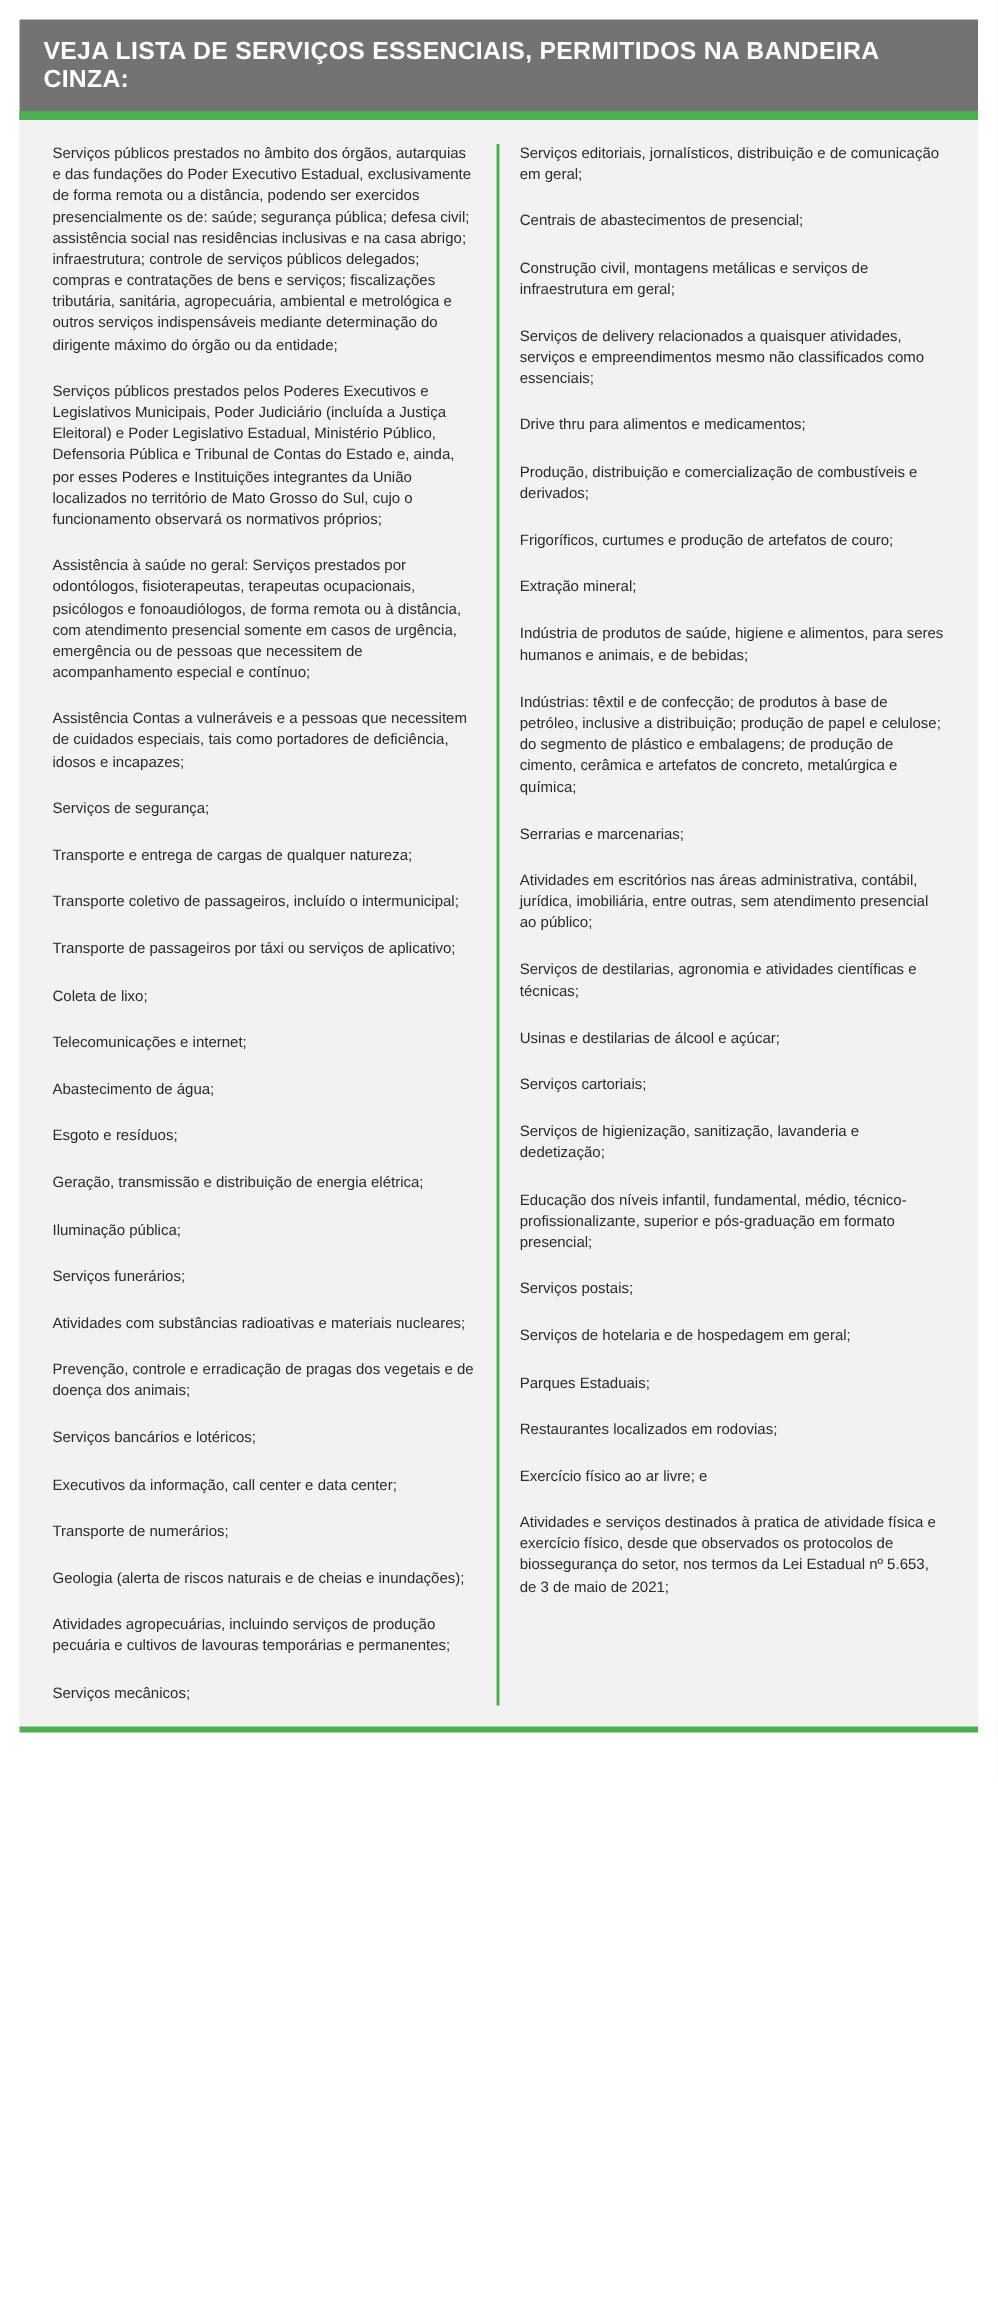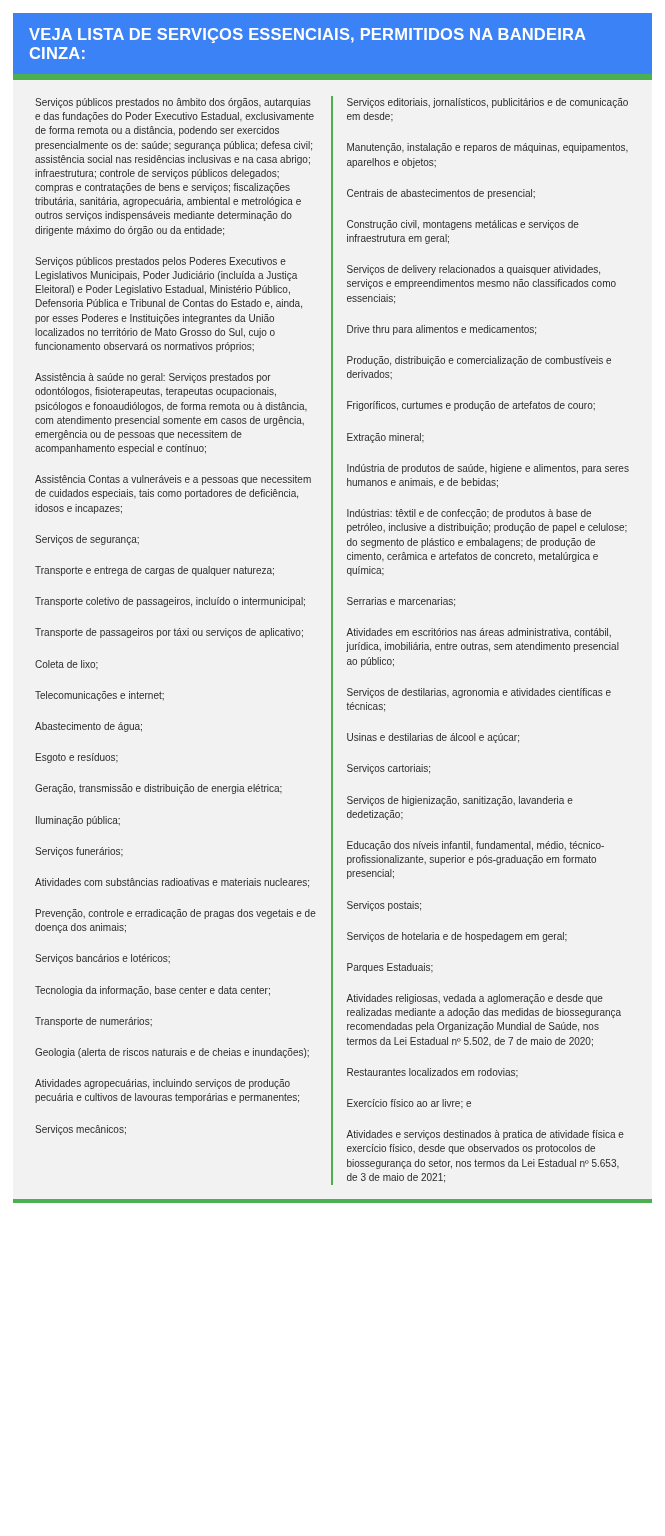--- a/index.html
+++ b/index.html
@@ -13,21 +13,21 @@
     background: #ffffff;
     font-family: "Liberation Sans", sans-serif;
   }
   .poster {
     width: 665px;
     min-height: 1536px;
     background: #ffffff;
     padding: 10px 10px 8px 10px;
   }
   .header-band {
-    background: #3b82f6;
+    background: #737373;
     border-bottom: 6px solid #4caf50;
     padding: 12px 10px 11px 16px;
     margin: 3px 3px 0 3px;
   }
   .header-title {
     color: #ffffff;
     font-size: 16.5px;
     font-weight: bold;
     letter-spacing: 0.2px;
     line-height: 1.15;
@@ -82,50 +82,48 @@
       <div class="item">Coleta de lixo;</div>
       <div class="item">Telecomunicações e internet;</div>
       <div class="item">Abastecimento de água;</div>
       <div class="item">Esgoto e resíduos;</div>
       <div class="item">Geração, transmissão e distribuição de energia elétrica;</div>
       <div class="item">Iluminação pública;</div>
       <div class="item">Serviços funerários;</div>
       <div class="item">Atividades com substâncias radioativas e materiais nucleares;</div>
       <div class="item">Prevenção, controle e erradicação de pragas dos vegetais e de doença dos animais;</div>
       <div class="item">Serviços bancários e lotéricos;</div>
-      <div class="item">Tecnologia da informação, base center e data center;</div>
+      <div class="item">Executivos da informação, call center e data center;</div>
       <div class="item">Transporte de numerários;</div>
       <div class="item">Geologia (alerta de riscos naturais e de cheias e inundações);</div>
       <div class="item">Atividades agropecuárias, incluindo serviços de produção pecuária e cultivos de lavouras temporárias e permanentes;</div>
       <div class="item">Serviços mecânicos;</div>
 
     </div>
 
     <div class="column col-right">
-      <div class="item">Serviços editoriais, jornalísticos, publicitários e de comunicação em desde;</div>
-      <div class="item">Manutenção, instalação e reparos de máquinas, equipamentos, aparelhos e objetos;</div>
+      <div class="item">Serviços editoriais, jornalísticos, distribuição e de comunicação em geral;</div>
       <div class="item">Centrais de abastecimentos de presencial;</div>
       <div class="item">Construção civil, montagens metálicas e serviços de infraestrutura em geral;</div>
       <div class="item">Serviços de delivery relacionados a quaisquer atividades, serviços e empreendimentos mesmo não classificados como essenciais;</div>
       <div class="item">Drive thru para alimentos e medicamentos;</div>
       <div class="item">Produção, distribuição e comercialização de combustíveis e derivados;</div>
       <div class="item">Frigoríficos, curtumes e produção de artefatos de couro;</div>
       <div class="item">Extração mineral;</div>
       <div class="item">Indústria de produtos de saúde, higiene e alimentos, para seres humanos e animais, e de bebidas;</div>
       <div class="item">Indústrias: têxtil e de confecção; de produtos à base de petróleo, inclusive a distribuição; produção de papel e celulose; do segmento de plástico e embalagens; de produção de cimento, cerâmica e artefatos de concreto, metalúrgica e química;</div>
       <div class="item">Serrarias e marcenarias;</div>
       <div class="item">Atividades em escritórios nas áreas administrativa, contábil, jurídica, imobiliária, entre outras, sem atendimento presencial ao público;</div>
       <div class="item">Serviços de destilarias, agronomia e atividades científicas e técnicas;</div>
       <div class="item">Usinas e destilarias de álcool e açúcar;</div>
       <div class="item">Serviços cartoriais;</div>
       <div class="item">Serviços de higienização, sanitização, lavanderia e dedetização;</div>
       <div class="item">Educação dos níveis infantil, fundamental, médio, técnico-profissionalizante, superior e pós-graduação em formato presencial;</div>
       <div class="item">Serviços postais;</div>
       <div class="item">Serviços de hotelaria e de hospedagem em geral;</div>
       <div class="item">Parques Estaduais;</div>
-      <div class="item">Atividades religiosas, vedada a aglomeração e desde que realizadas mediante a adoção das medidas de biossegurança recomendadas pela Organização Mundial de Saúde, nos termos da Lei Estadual nº 5.502, de 7 de maio de 2020;</div>
       <div class="item">Restaurantes localizados em rodovias;</div>
       <div class="item">Exercício físico ao ar livre; e</div>
       <div class="item">Atividades e serviços destinados à pratica de atividade física e exercício físico, desde que observados os protocolos de biossegurança do setor, nos termos da Lei Estadual nº 5.653, de 3 de maio de 2021;</div>
     </div>
   </div>
 
 </div>
 
 </body></html>

